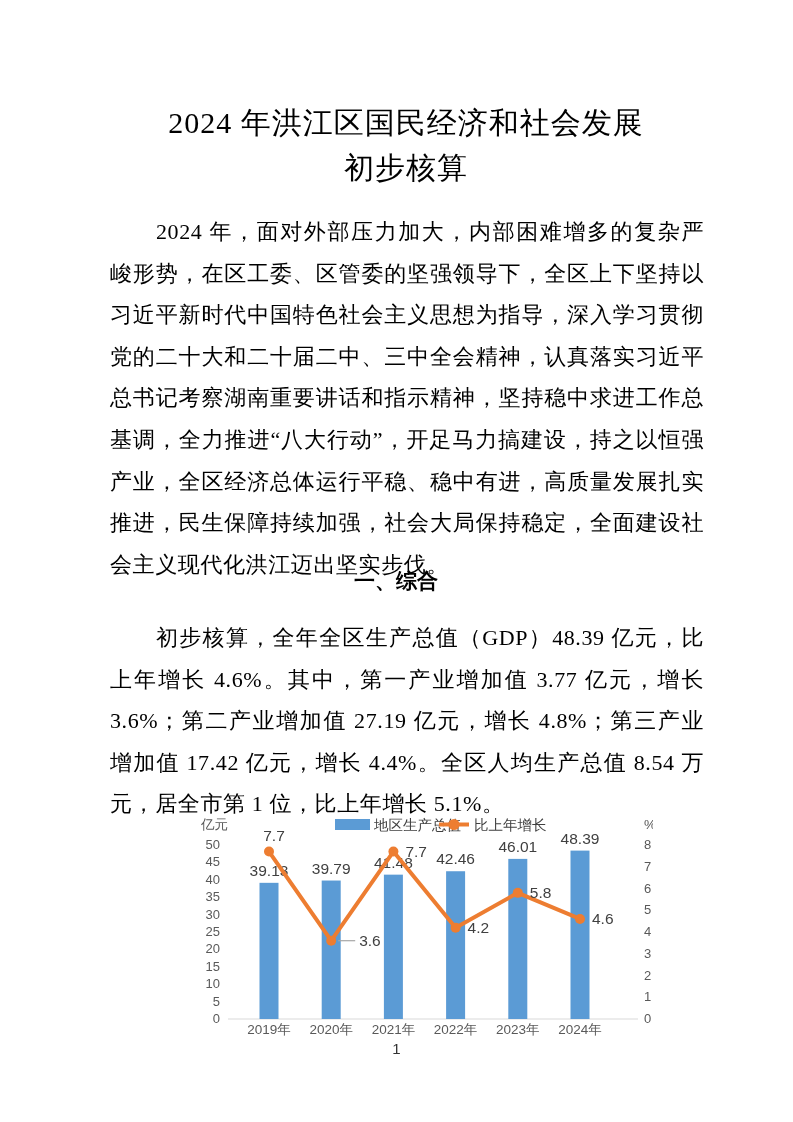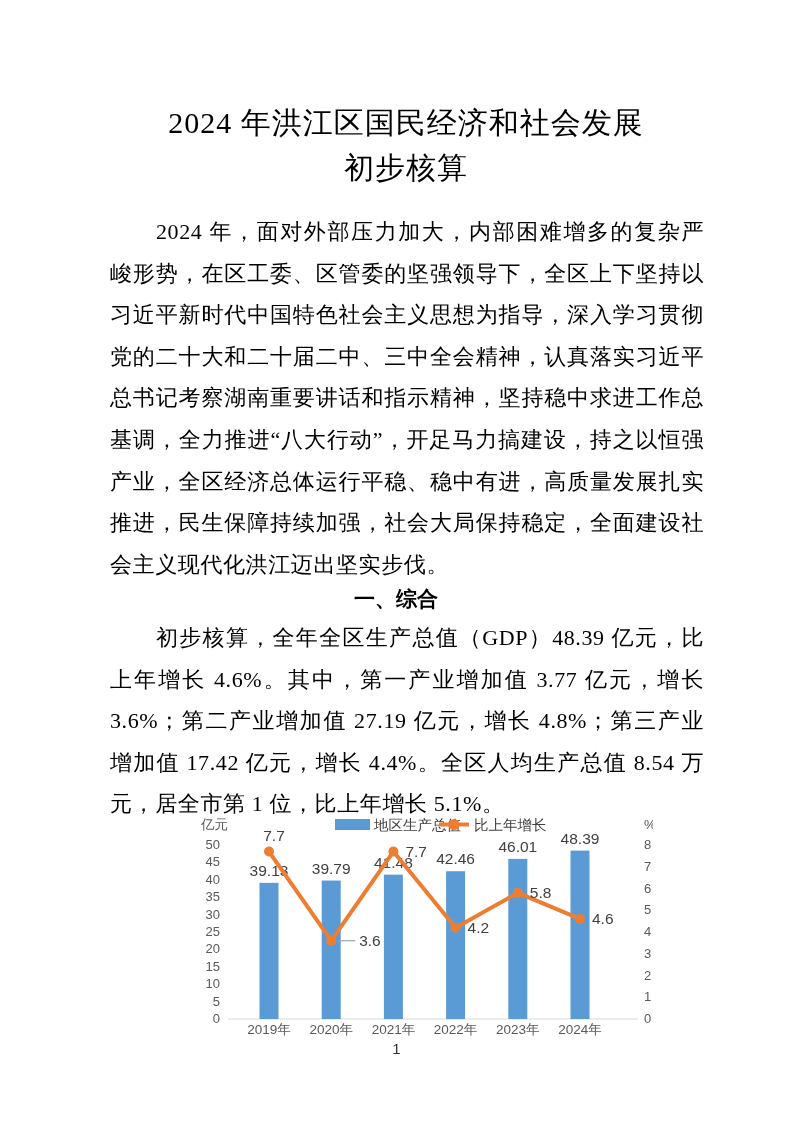--- a/index.html
+++ b/index.html
@@ -19,21 +19,21 @@
   }
   .title-line{display:block;}
   .body-para{
     position:absolute;left:110px;width:594px;margin:0;
     font-size:22px;line-height:41.6px;
     text-align:justify;text-justify:inter-ideograph;
     text-indent:46px;letter-spacing:0.6px;
   }
   .para1{top:211px;}
   .section-heading{
-    position:absolute;top:579px;left:99px;width:594px;margin:0;
+    position:absolute;top:561px;left:99px;width:594px;margin:0;
     font-family:"Liberation Sans",sans-serif;
     font-size:21px;font-weight:bold;text-align:center;line-height:40px;
   }
   .para2{top:617px;}
   .chart{
     position:absolute;top:812px;left:193px;width:460px;height:232px;margin:0;
   }
   .chart svg{display:block;font-family:"Liberation Sans",sans-serif;}
   .page-number{
     position:absolute;top:1040px;left:0;width:100%;

